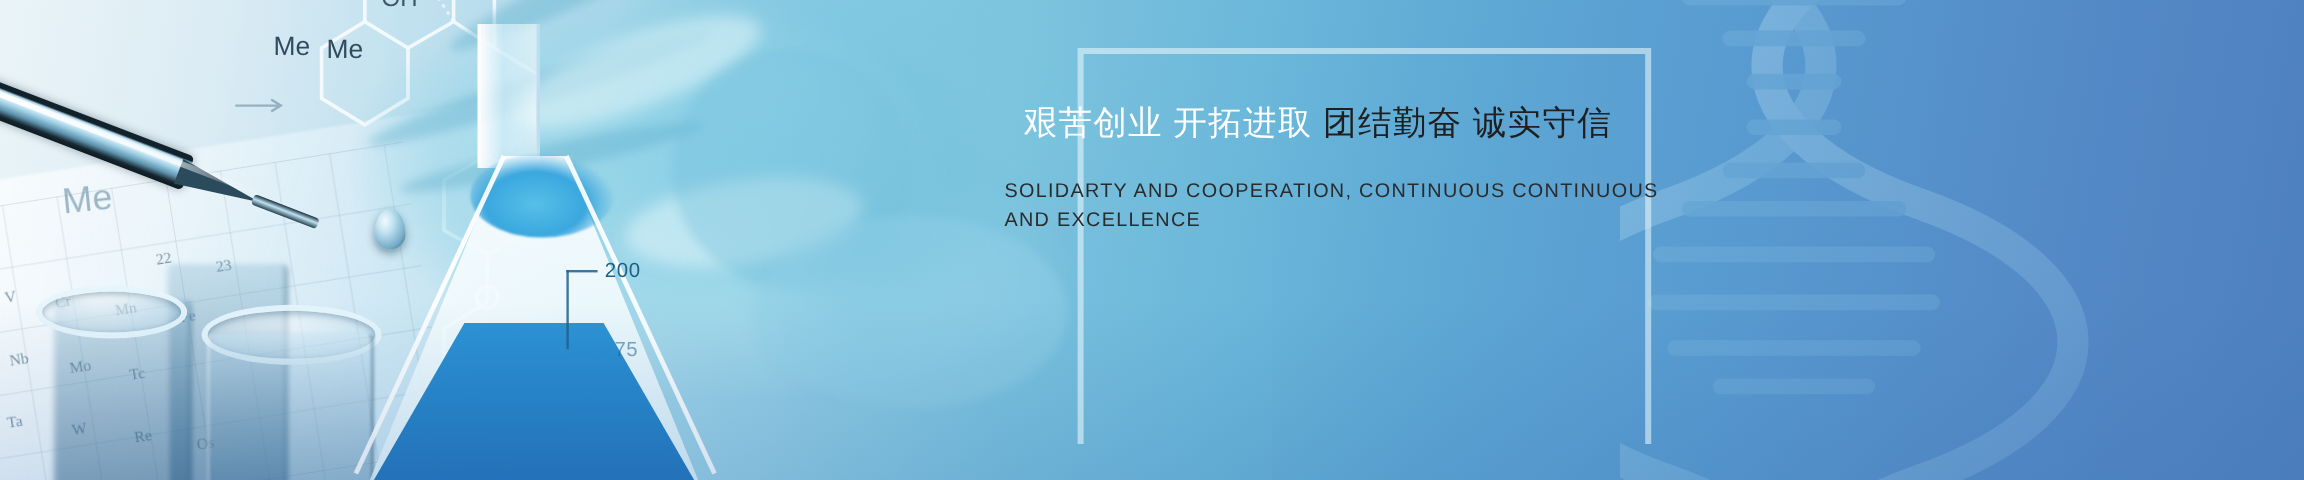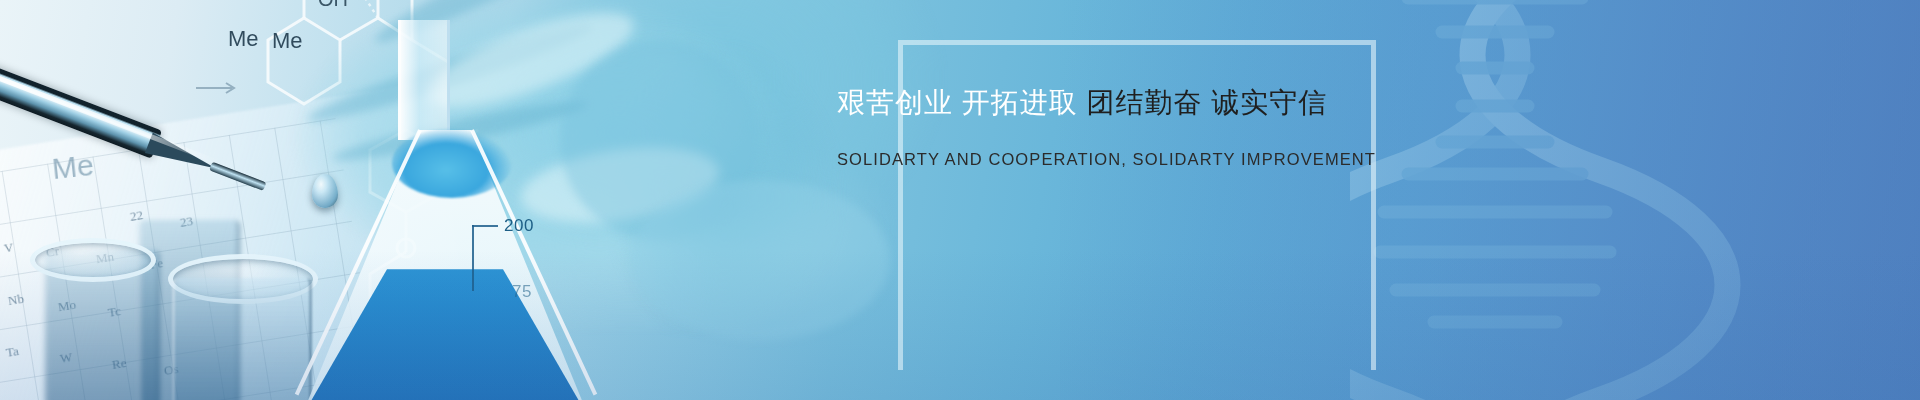--- a/index.html
+++ b/index.html
@@ -292,21 +292,21 @@
   .sub-en {
     margin: 6px 0 0 2px;
     font-size: 25px;
     letter-spacing: 1.6px;
     color: #f2f9fc;
     font-weight: 400;
     white-space: nowrap;
     text-shadow: 0 1px 2px rgba(40,90,125,.25);
   }
   .slogan {
-    margin: 22px 0 0 2px;
+    margin: 22px 0 0 18px;
     font-size: 28px;
     letter-spacing: 1px;
     color: #1f1f1f;
     font-weight: 400;
     white-space: nowrap;
   }
   .slogan .w { color: #ffffff; }
   .tagline {
     margin: 8px 0 0 2px;
     font-size: 19px;
@@ -447,17 +447,18 @@
 
   <div class="frame"></div>
 
   <div class="copy">
 
 
     <div class="slogan"><span class="w">艰苦创业</span>&nbsp;<span class="w">开拓进取</span>&nbsp;<span>团结勤奋</span>&nbsp;<span>诚实守信</span></div>
 
 
     <div class="foot-en">
-      <div>SOLIDARTY AND COOPERATION, SOLIDARTY  IMPROVEMENT</div>
+      <div>SOLIDARTY AND COOPERATION, CONTINUOUS  CONTINUOUS</div>
+      <div>AND EXCELLENCE</div>
     </div>
   </div>
 
 </div>
 
 </body></html>

